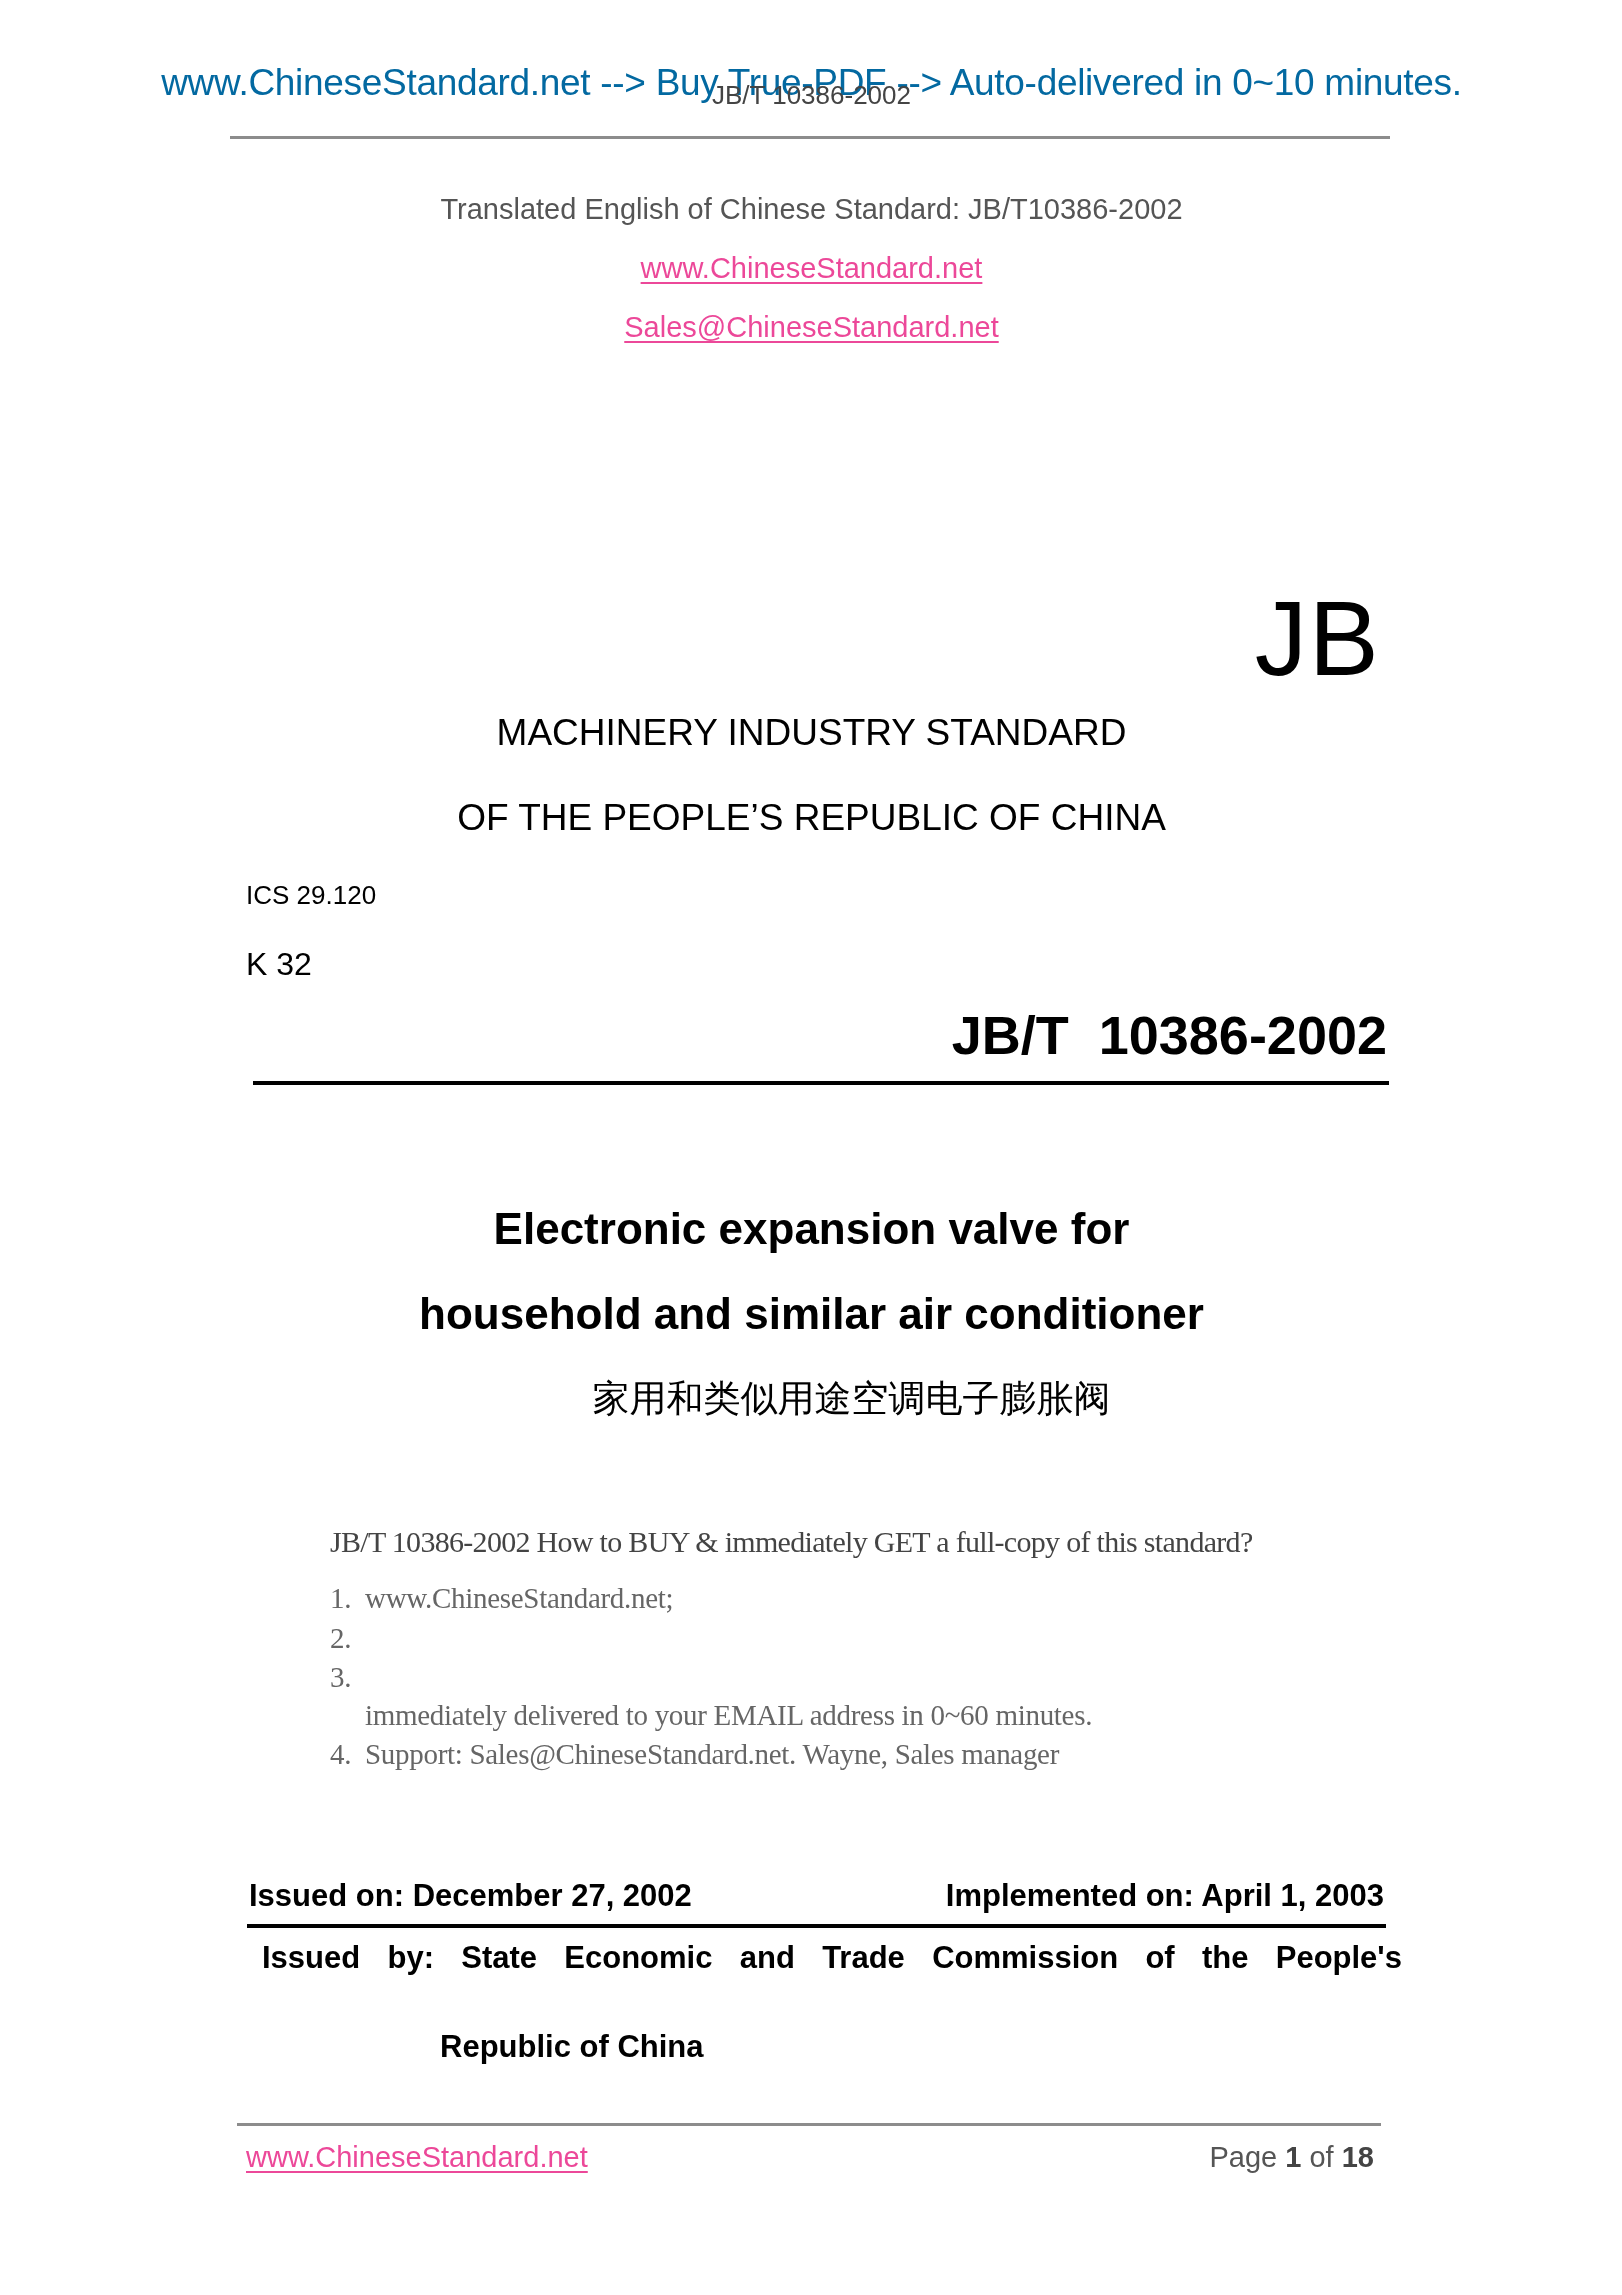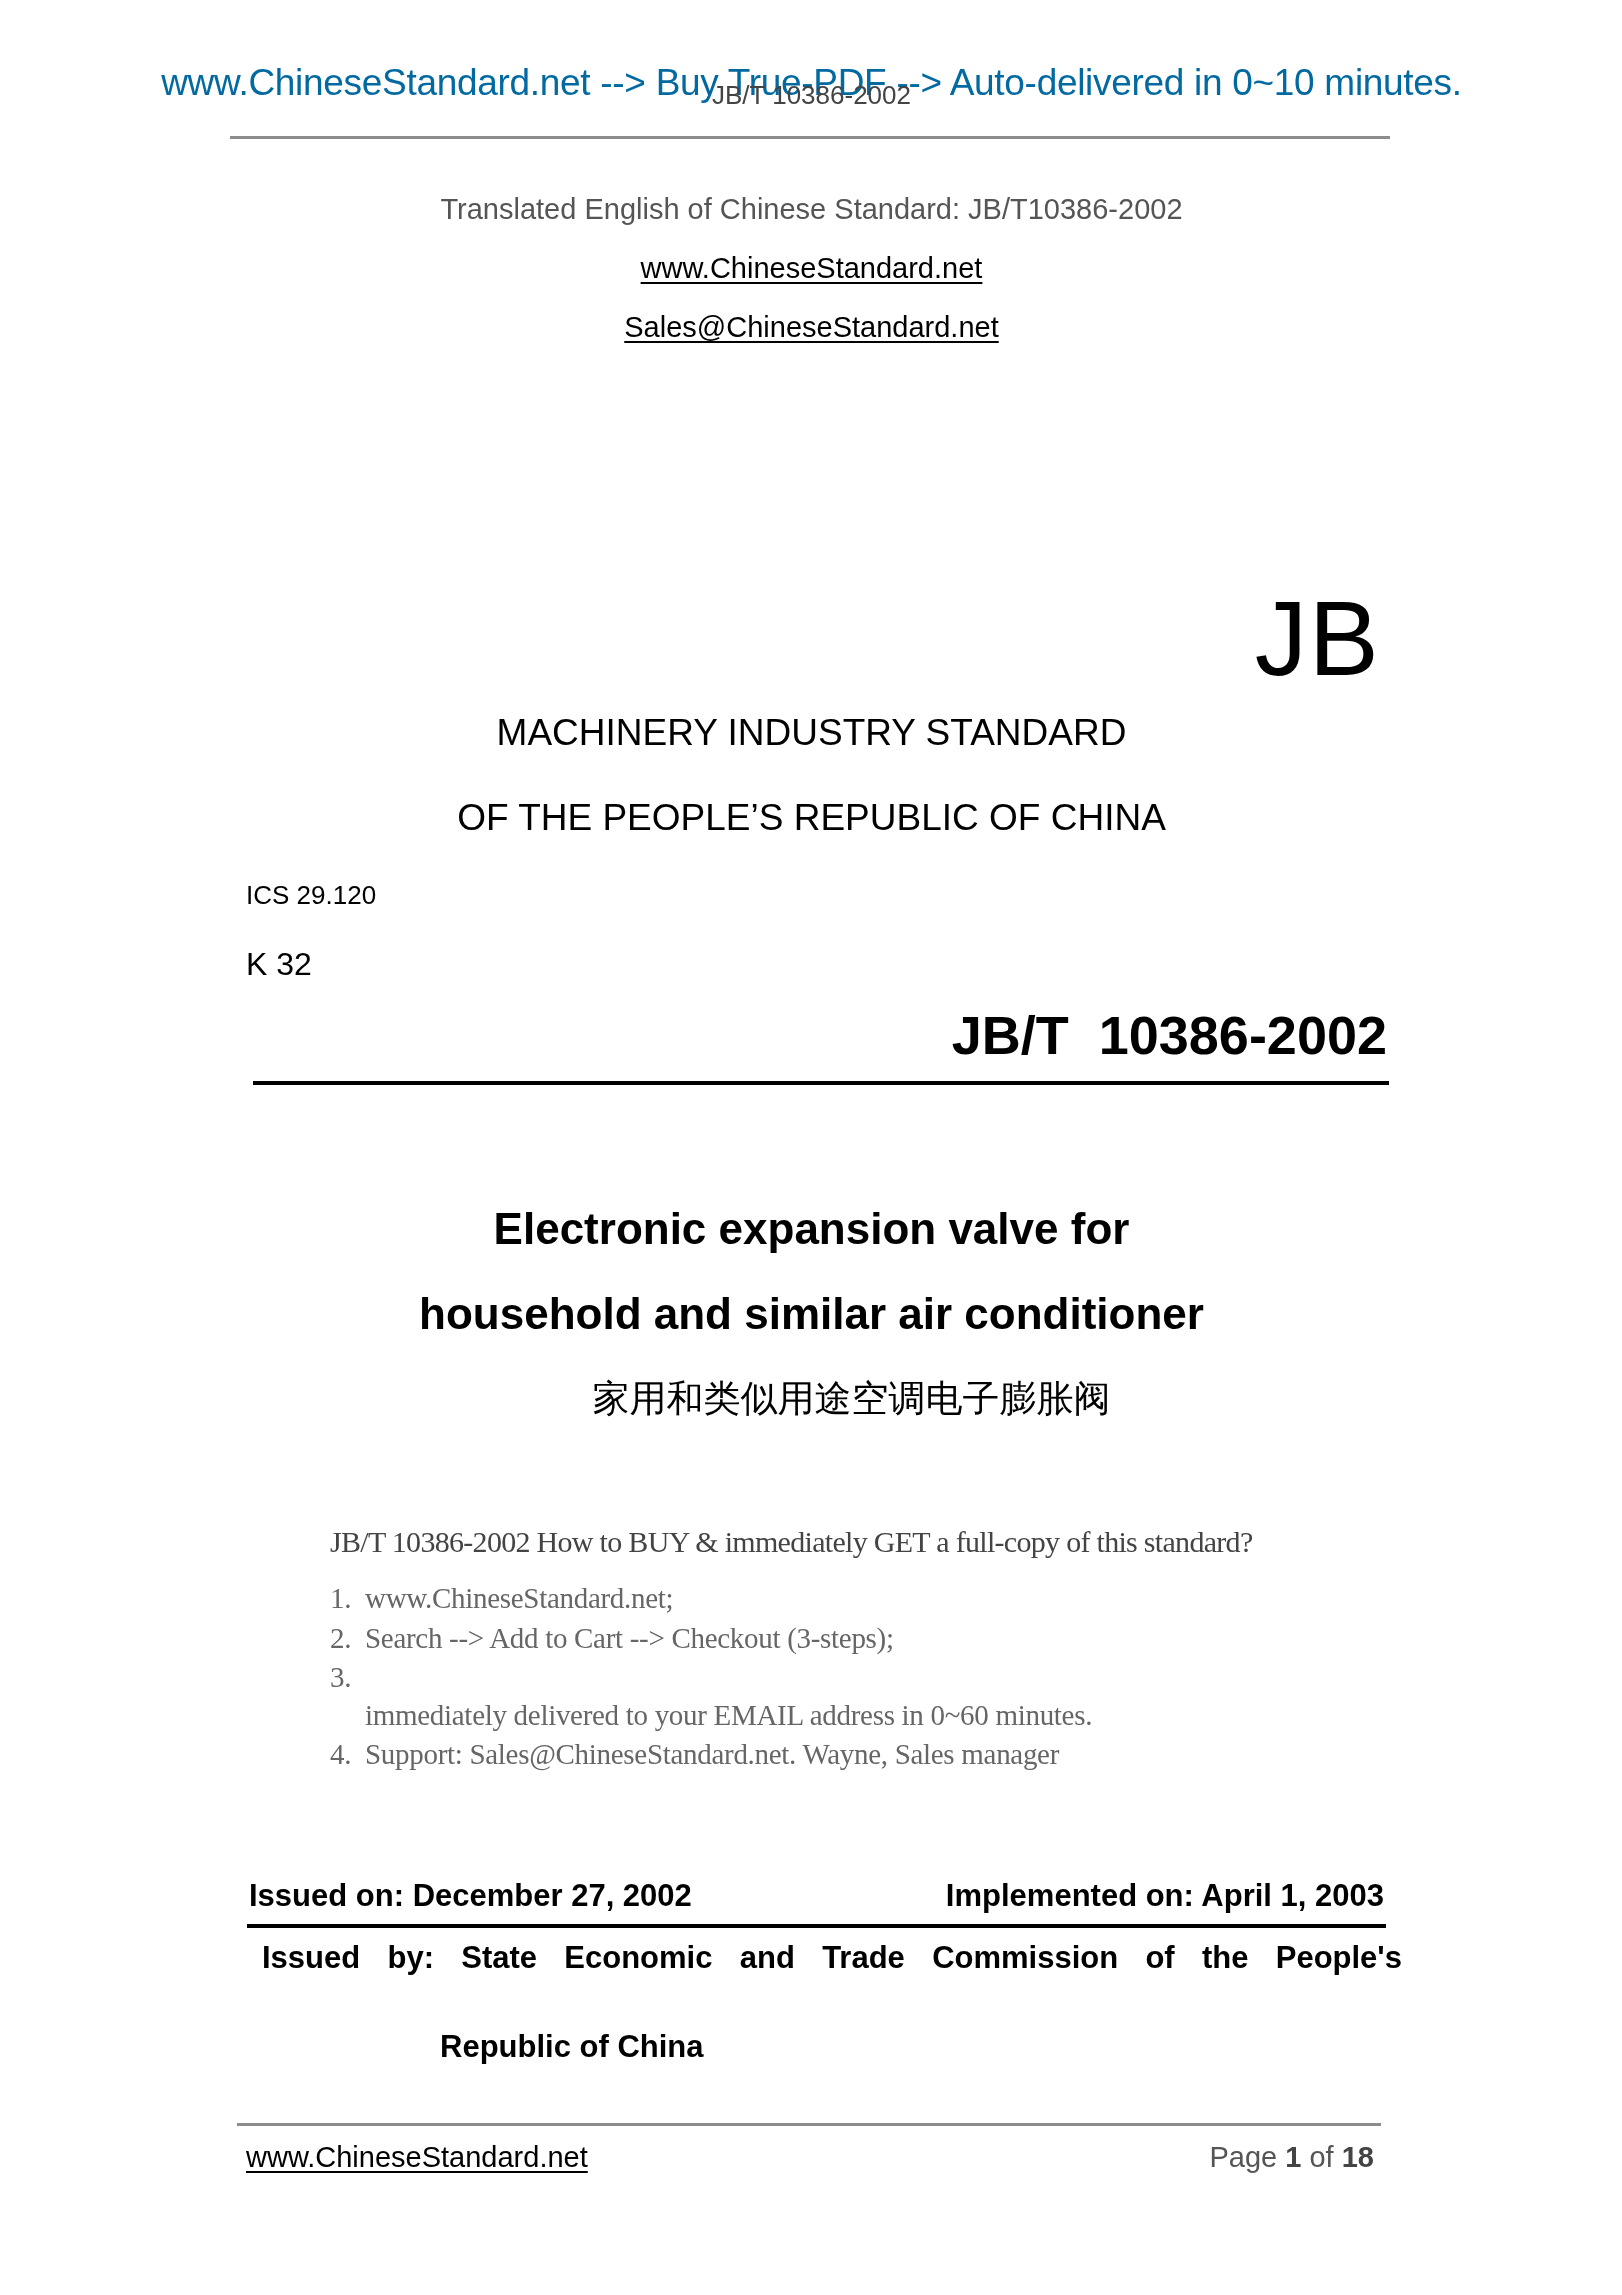--- a/index.html
+++ b/index.html
@@ -7,21 +7,21 @@
          font-family: "Liberation Sans", "DejaVu Sans", sans-serif; color: #000; }
   .abs { position: absolute; }
   .center { left: 0; width: 1623px; text-align: center; }
 
   
   .hdr-banner { top: 62px; font-size: 37px; color: #0369a1; letter-spacing: -0.3px; white-space: nowrap; }
   .hdr-docno { top: 80px; font-size: 26px; color: #444; }
   .hdr-rule { top: 136px; left: 230px; width: 1160px; height: 2.6px; background: #8c8c8c; }
 
   .gray-line { font-size: 29px; color: #555; }
-  .link { color: #000000; text-decoration: underline; text-decoration-thickness: 2px; text-underline-offset: 3.9px; }
+  .link { color: #ec4899; text-decoration: underline; text-decoration-thickness: 2px; text-underline-offset: 3.9px; }
   .translated { top: 193px; }
   .www { top: 252px; }
   .sales { top: 311px; }
 
   .jb-big { top: 579px; left: 1112px; width: 268px; text-align: right; font-size: 105px; font-weight: normal; letter-spacing: 1.3px; }
   .org1 { top: 712px; font-size: 37px; }
   .org2 { top: 797px; font-size: 37px; }
 
   .ics { top: 880px; left: 246px; font-size: 26px; }
   .kcode { top: 946px; left: 246px; font-size: 32px; }
@@ -79,21 +79,20 @@
 <div class="abs center title2">household and similar air conditioner</div>
 <div class="abs center title-cn">家用和类似用途空调电子膨胀阀</div>
 
 <div class="abs buy buy-head">JB/T 10386-2002 How to BUY &amp; immediately GET a full-copy of this standard?</div>
 <div class="abs buy buy-item bi1">
   <span class="num">1.</span>
   <span>www.ChineseStandard.net;</span>
 </div>
 <div class="abs buy buy-item bi2">
   <span class="num">2.</span>
-  <span>Search --&gt; Add to Cart --&gt; Checkout (3-steps);</span>
 </div>
 <div class="abs buy buy-item bi3">
   <span class="num">3.</span>
 </div>
 <div class="abs buy buy-item bi3b">
   <span class="num"></span>
   <span>immediately delivered to your EMAIL address in 0~60 minutes.</span>
 </div>
 <div class="abs buy buy-item bi4">
   <span class="num">4.</span>

